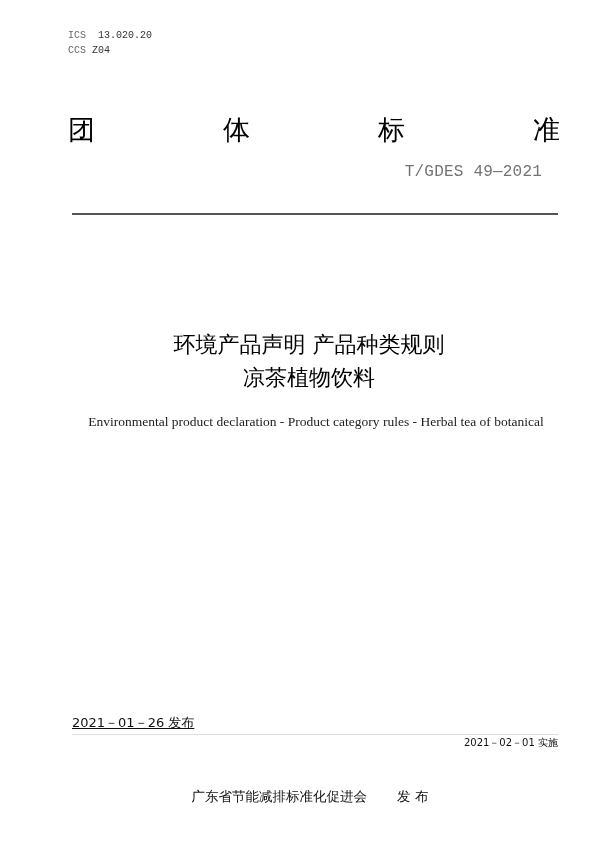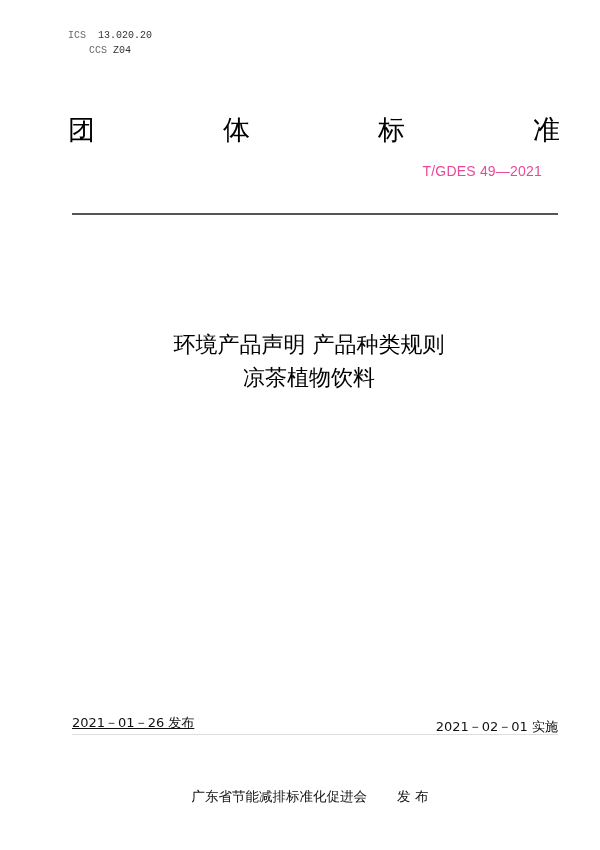--- a/index.html
+++ b/index.html
@@ -17,21 +17,20 @@
     }
     .abs { position: absolute; }
 
     .classification {
       left: 68px;
       top: 28px;
       font-family: "Liberation Mono", monospace;
       font-size: 10px;
       line-height: 15px;
       color: #333;
-      text-align: center;
     }
     .classification .row { white-space: pre; }
     .classification .key { color: #666; }
 
     .std-type {
       left: 68px;
       top: 112px;
       width: 492px;
       height: 36px;
       display: flex;
@@ -39,23 +38,23 @@
       align-items: center;
       font-size: 27px;
       font-weight: normal;
       color: #000;
     }
     .std-type span { display: block; line-height: 36px; }
 
     .std-number {
       right: 58px;
       top: 163px;
-      font-family: Liberation Sans, sans-serif;
-      font-size: 14px;
-      color: #ec4899;
+      font-family: Liberation Mono, monospace;
+      font-size: 16px;
+      color: #737373;
       letter-spacing: 0.2px;
     }
 
     .rule-top {
       left: 72px;
       top: 213px;
       width: 486px;
       height: 1.5px;
       background: #555;
     }
@@ -83,22 +82,22 @@
 
     .date-pub {
       left: 72px;
       top: 714px;
       font-size: 13px;
       color: #111;
       text-decoration: underline;
     }
     .date-impl {
       right: 42px;
-      top: 718px;
-      font-size: 13px;
+      top: 736px;
+      font-size: 10px;
       color: #111;
     }
     .rule-bottom {
       left: 72px;
       top: 734px;
       width: 486px;
       height: 1px;
       background: #ddd;
     }
 
@@ -131,19 +130,20 @@
 <div class="abs std-number">T/GDES 49—2021</div>
 
 <div class="abs rule-top"></div>
 
 <div class="abs title-cn">
   <div>环境产品声明 产品种类规则</div>
   <div>凉茶植物饮料</div>
 </div>
 
 <div class="abs title-en">
+  <div>Environmental product declaration - Product category rules - Herbal tea of botanical</div>
 </div>
 
 <div class="abs date-pub">2021－01－26 发布</div>
 <div class="abs date-impl">2021－02－01 实施</div>
 <div class="abs rule-bottom"></div>
 
 <div class="abs publisher"><span>广东省节能减排标准化促进会</span><span class="gap"></span><span>发 布</span></div>
 
 </body></html>

